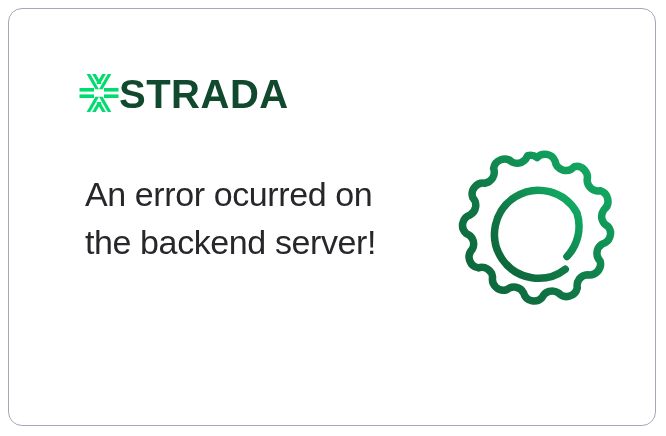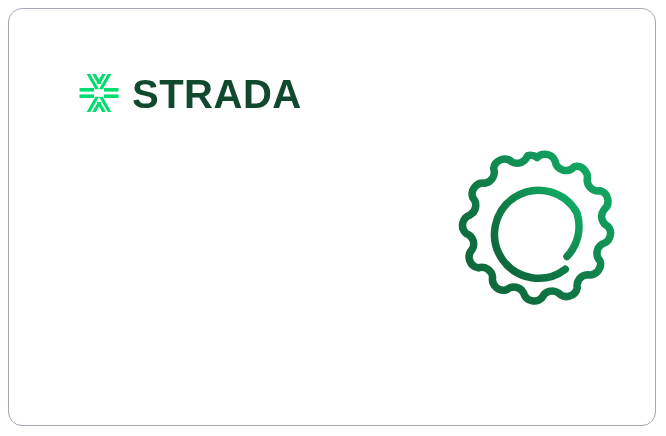--- a/index.html
+++ b/index.html
@@ -27,21 +27,21 @@
     overflow: hidden;
   }
 
   
   #brand-row {
     position: absolute;
     left: 70px;
     top: 60px;
     display: flex;
     align-items: center;
-    gap: 13px;
+    gap: 0;
     height: 48px;
   }
   #brand-mark {
     width: 40px;
     height: 40px;
     display: block;
     flex: none;
   }
   #brand-wordmark {
     font-size: 40px;
@@ -109,20 +109,21 @@
         <polygon points="19.0,29.0 22.6,29.0 16.8,39.0 13.2,39.0"></polygon>
 
         <polygon points="20.0,23.7 23.6,23.7 32.4,39.0 28.8,39.0"></polygon>
         <polygon points="17.4,29.0 21.0,29.0 26.8,39.0 23.2,39.0"></polygon>
       </g>
     </svg>
 
     <div id="brand-wordmark">STRADA</div>
   </div>
 
+  <p id="error-message">An error ocurred on the backend server!</p>
 
   <div id="gear-illustration">
     <svg viewBox="0 0 160 160" aria-hidden="true">
       <defs>
         <linearGradient id="gearGrad" x1="0" y1="1" x2="1" y2="0">
           <stop offset="0%" stop-color="#0c6137"></stop>
           <stop offset="45%" stop-color="#107a47"></stop>
           <stop offset="100%" stop-color="#12b468"></stop>
         </linearGradient>
       </defs>

